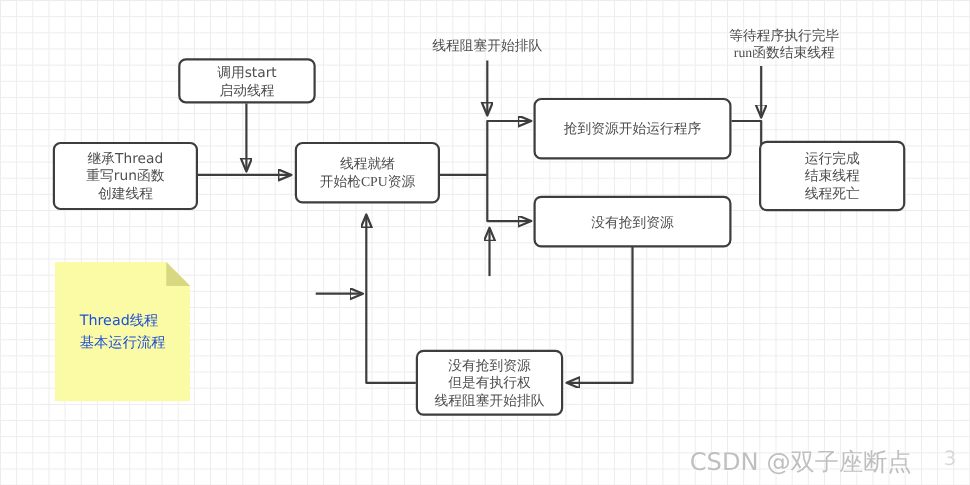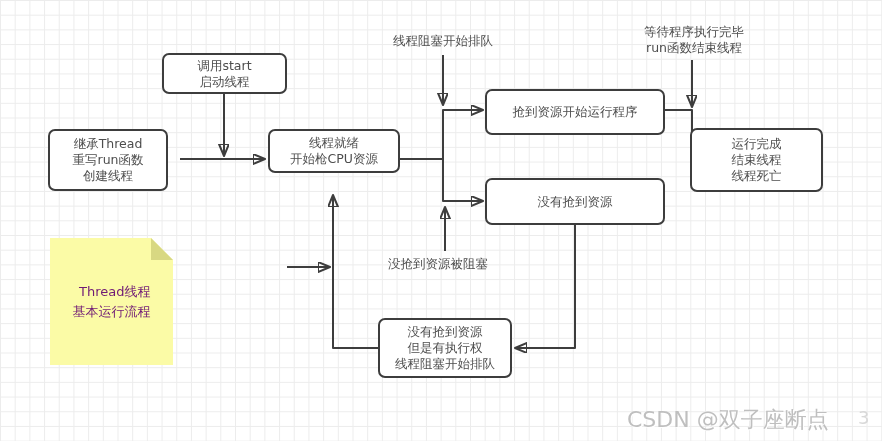--- a/index.html
+++ b/index.html
@@ -20,21 +20,21 @@
   }
   .edge-label{
     position:absolute;color:#4d4d4d;font-size:12.5px;line-height:16px;
     text-align:center;white-space:pre-line;z-index:3;
   }
   .sticky{
     position:absolute;left:50px;top:238px;width:123px;height:127px;
     background:#fbfba6;
     clip-path:polygon(0 0, calc(100% - 22px) 0, 100% 22px, 100% 100%, 0 100%);
     display:flex;align-items:center;justify-content:center;
-    text-align:right;color:#701a75;font-size:13px;line-height:20px;
+    text-align:left;color:#1d4ed8;font-size:13px;line-height:20px;
     white-space:pre-line;z-index:2;
   }
   .sticky-fold{
     position:absolute;left:151px;top:238px;width:22px;height:22px;
     background:#d8d882;
     clip-path:polygon(0 0, 100% 100%, 0 100%);
     z-index:3;
   }
   .wires{position:absolute;left:0;top:0;width:882px;height:441px;z-index:1;}
   .wires path{stroke:#3d3d3d;stroke-width:2;fill:none;stroke-linejoin:round;}
@@ -62,48 +62,47 @@
     <path d="M443 159 V201 H482" marker-end="url(#arrow)"></path>
     <path d="M443 55 V104" marker-end="url(#arrow)"></path>
     <path d="M445 251 V208" marker-end="url(#arrow)"></path>
     <path d="M665 110 H692 V160 H719" marker-end="url(#arrow)"></path>
     <path d="M692 60 V106" marker-end="url(#arrow)"></path>
     <path d="M575 224 V348 H516" marker-end="url(#arrow)"></path>
     <path d="M378 348 H333 V196" marker-end="url(#arrow)"></path>
     <path d="M287 267 H329" marker-end="url(#arrow)"></path>
   </svg>
 
-  <div class="node" style="left:48px;top:129px;width:120px;height:62px;">继承Thread
+  <div class="node" style="left:48px;top:129px;width:132px;height:62px;">继承Thread
 重写run函数
 创建线程</div>
 
   <div class="node" style="left:162px;top:53px;width:125px;height:41px;">调用start
 启动线程</div>
 
-  <div class="node" style="left:268px;top:129px;width:132px;height:44px;">线程就绪
+  <div class="node" style="left:268px;top:129px;width:132px;height:56px;font-family:Liberation Serif, serif;">线程就绪
 开始枪CPU资源</div>
 
-  <div class="node" style="left:485px;top:89px;width:180px;height:46px;">抢到资源开始运行程序</div>
+  <div class="node" style="left:485px;top:89px;width:180px;height:56px;">抢到资源开始运行程序</div>
 
   <div class="node" style="left:485px;top:178px;width:180px;height:47px;">没有抢到资源</div>
 
   <div class="node" style="left:690px;top:128px;width:133px;height:64px;">运行完成
 结束线程
 线程死亡</div>
 
   <div class="node" style="left:378px;top:318px;width:134px;height:60px;">没有抢到资源
 但是有执行权
 线程阻塞开始排队</div>
 
   <div class="edge-label" style="left:387px;top:33px;width:112px;">线程阻塞开始排队</div>
 
-  <div class="edge-label" style="left:635px;top:24px;width:118px;">等待程序执行完毕
+  <div class="edge-label" style="left:654px;top:24px;width:118px;font-family:Liberation Serif, serif;">等待程序执行完毕
 run函数结束线程</div>
 
-  <div class="edge-label" style="left:382px;top:256px;width:112px;">没抢到资源被阻塞</div>
 
 
   <div class="sticky">Thread线程
 基本运行流程</div>
   <div class="sticky-fold"></div>
 
   <div class="wm wm-handle">CSDN @双子座断点</div>
   <div class="wm wm-tail">3</div>
 
 </div>

